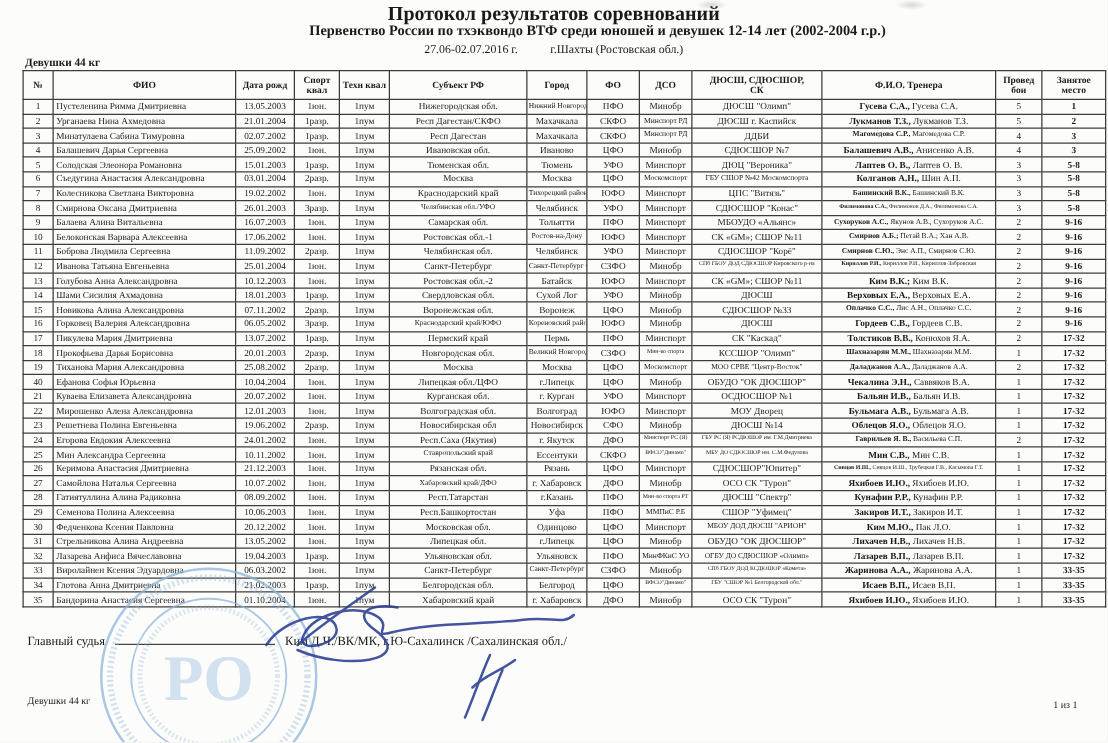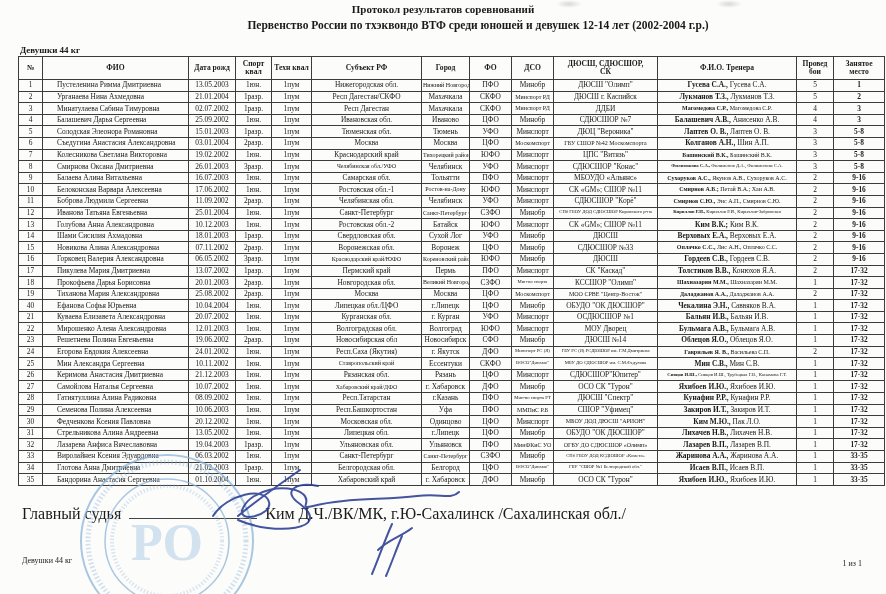--- a/index.html
+++ b/index.html
@@ -1,40 +1,40 @@
 <!DOCTYPE html>
 <html><head>
 <meta charset="utf-8">
 <style>
   html,body{margin:0;padding:0;}
   body{width:886px;height:594px;overflow:hidden;background:#e8e8e8;}
   .page{position:relative;width:886px;height:594px;background:#fcfcfb;
         font-family:"Liberation Serif","DejaVu Serif",serif;color:#1a1a1a;overflow:hidden;}
   .title{position:absolute;top:3px;left:0;width:100%;text-align:center;
-         font-size:11px;font-weight:bold;}
+         font-size:16px;font-weight:bold;}
   .subtitle{position:absolute;top:19px;left:0;width:100%;text-align:center;
          font-size:11.5px;font-weight:bold;margin-left:35px;}
   .dateline{position:absolute;top:35px;left:0;width:100%;text-align:center;font-size:9.5px;}
   .dateline .loc{margin-left:26px;}
   .weight{position:absolute;top:45px;left:20px;font-size:9px;font-weight:bold;}
   table{position:absolute;top:56px;left:18px;border-collapse:collapse;table-layout:fixed;
         width:866px;}
   th,td{border:1px solid #3c3c3c;padding:0 1px;font-size:7.4px;line-height:1.05;
         text-align:center;vertical-align:middle;overflow:hidden;white-space:nowrap;}
   th{font-weight:bold;white-space:pre-line;height:22px;font-size:7.6px;line-height:1.1;}
   td{height:10.6px;}
-  td.name{text-align:left;padding-left:14px;}
+  td.name{text-align:left;padding-left:2px;}
   td.place{font-weight:bold;}
   td.sm{font-size:6px;}
   td.xs{font-size:4.7px;}
   col.c0{width:24px}col.c1{width:146px}col.c2{width:47px}col.c3{width:36px}
   col.c4{width:40px}col.c5{width:110px}col.c6{width:48px}col.c7{width:42px}
   col.c8{width:42px}col.c9{width:104px}col.c10{width:139px}col.c11{width:37px}
   col.c12{width:51px}
-  .sigrow{position:absolute;left:22px;font-size:16px;}
+  .sigrow{position:absolute;left:22px;font-size:10px;}
   .sigrow .lbl{display:inline-block;}
   .sigrow .line{display:inline-block;border-bottom:1px solid #444;height:10px;}
   .sigrow .who{display:inline-block;margin-left:8px;}
   #judge-row{top:505px;}
   #judge-row .line{width:128px;margin-left:8px;}
   #secretary-row{top:532px;}
   #secretary-row .line{width:100px;margin-left:8px;}
   .bottom-cat{position:absolute;left:22px;top:556px;font-size:8px;}
   .pageno{position:absolute;right:24px;top:559px;font-size:8px;}
   .overlay{position:absolute;left:0;top:0;width:886px;height:594px;pointer-events:none;}
@@ -43,20 +43,23 @@
 </style>
 </head>
 <body>
 
 <div class="page">
   <div class="smudge" style="left:556px;"></div>
   <div class="smudge" style="left:716px;"></div>
 
   <div class="title">Протокол результатов соревнований</div>
   <div class="subtitle">Первенство России по тхэквондо ВТФ среди юношей и девушек 12-14 лет (2002-2004 г.р.)</div>
+  <div class="dateline">
+    <span>27.06-02.07.2016 г.</span><span class="loc">г.Шахты (Ростовская обл.)</span>
+  </div>
   <div class="weight">Девушки 44 кг</div>
 
   <table>
     <colgroup>
       <col class="c0">
         <col class="c1">
         <col class="c2">
         <col class="c3">
         <col class="c4">
       <col class="c5">

